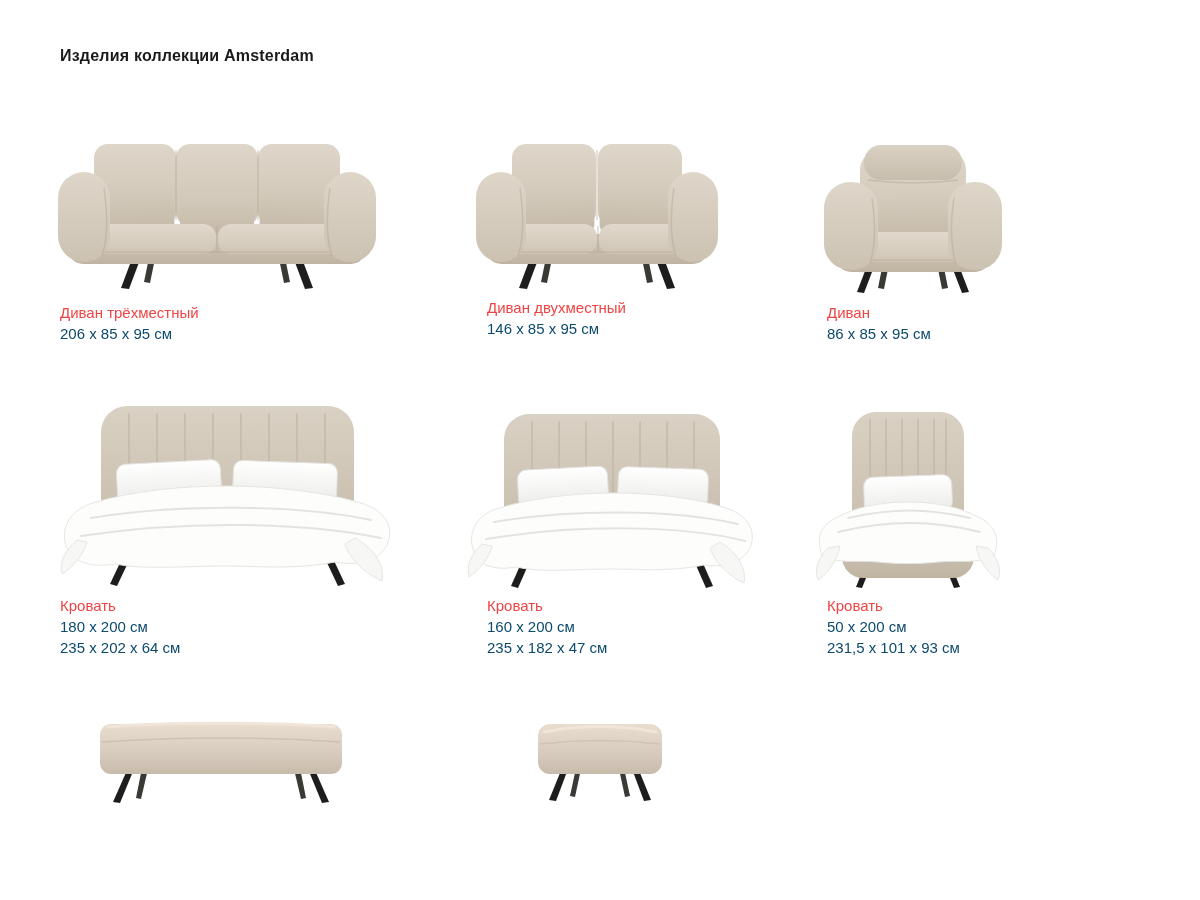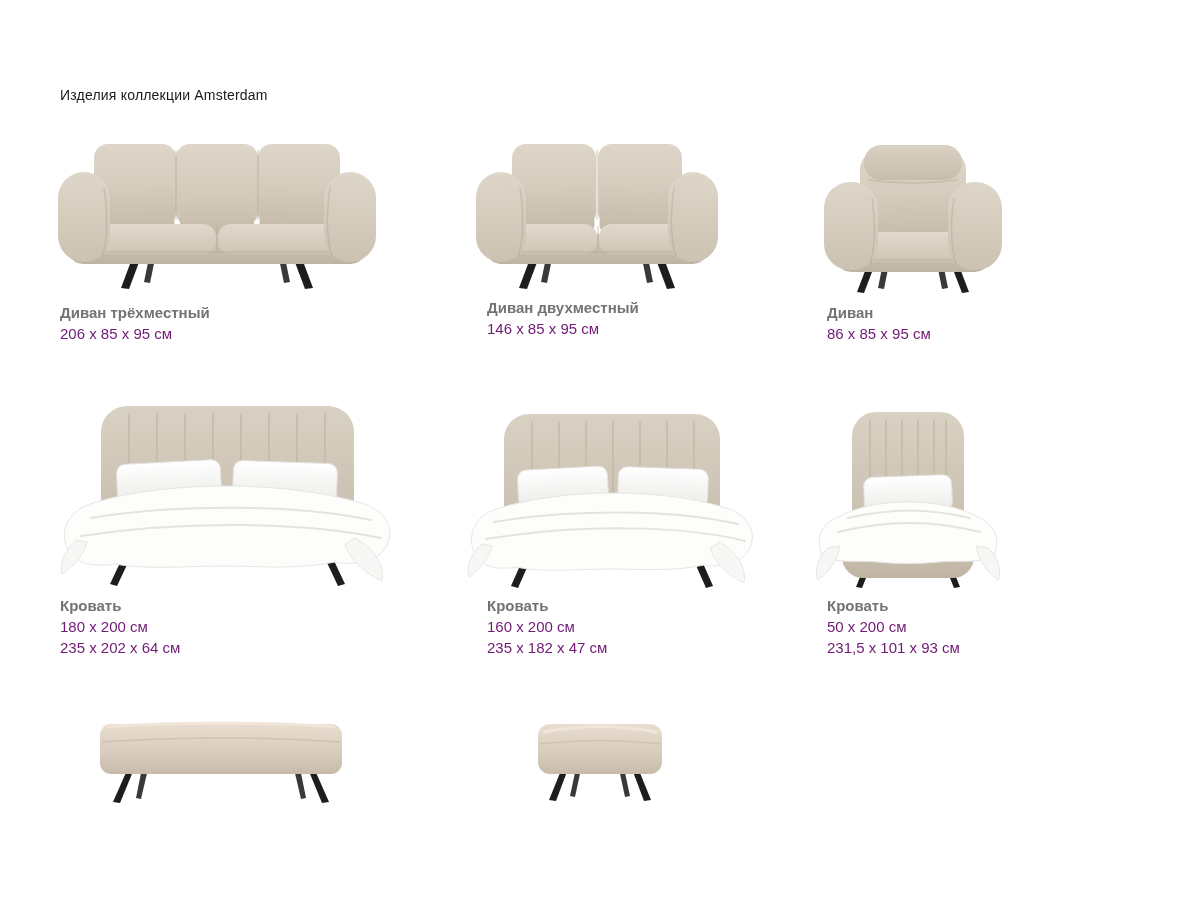--- a/index.html
+++ b/index.html
@@ -1,26 +1,26 @@
 <!DOCTYPE html>
 <html><head>
 <meta charset="utf-8">
 <style>
   * { margin:0; padding:0; box-sizing:border-box; }
   html,body { width:1200px; height:900px; background:#ffffff;
     font-family:"Liberation Sans","DejaVu Sans",sans-serif; color:#222; }
   .page { position:relative; width:1200px; height:900px; background:#fff; overflow:hidden; }
-  .title { position:absolute; left:60px; top:47px; font-size:14px; font-weight:400;
-    letter-spacing:.2px; color:#1a1a1a;margin-top:40px; }
+  .title { position:absolute; left:60px; top:47px; font-size:16px; font-weight:700;
+    letter-spacing:.2px; color:#1a1a1a; }
   .card { position:absolute; }
   .img { position:absolute; }
   .img svg { display:block; }
   .label { position:absolute; font-size:15px; line-height:21px; }
-  .name { font-weight:700; color:#737373; }
-  .dim  { font-weight:400; color:#701a75; }
+  .name { font-weight:400; color:#ef4444; }
+  .dim  { font-weight:400; color:#0c4a6e; }
 
   
   .c1 { left:52px;  top:130px; width:345px; height:230px; }
   .c1 .img { left:0; top:0; }   .c1 .label { left:8px;  top:172px; }
   .c2 { left:470px; top:130px; width:260px; height:230px; }
   .c2 .img { left:2px; top:0; } .c2 .label { left:17px; top:167px; }
   .c3 { left:818px; top:130px; width:200px; height:230px; }
   .c3 .img { left:0; top:8px; } .c3 .label { left:9px;  top:172px; }
   .c4 { left:55px;  top:400px; width:350px; height:260px; }
   .c4 .img { left:0; top:0; }   .c4 .label { left:5px;  top:195px; }

